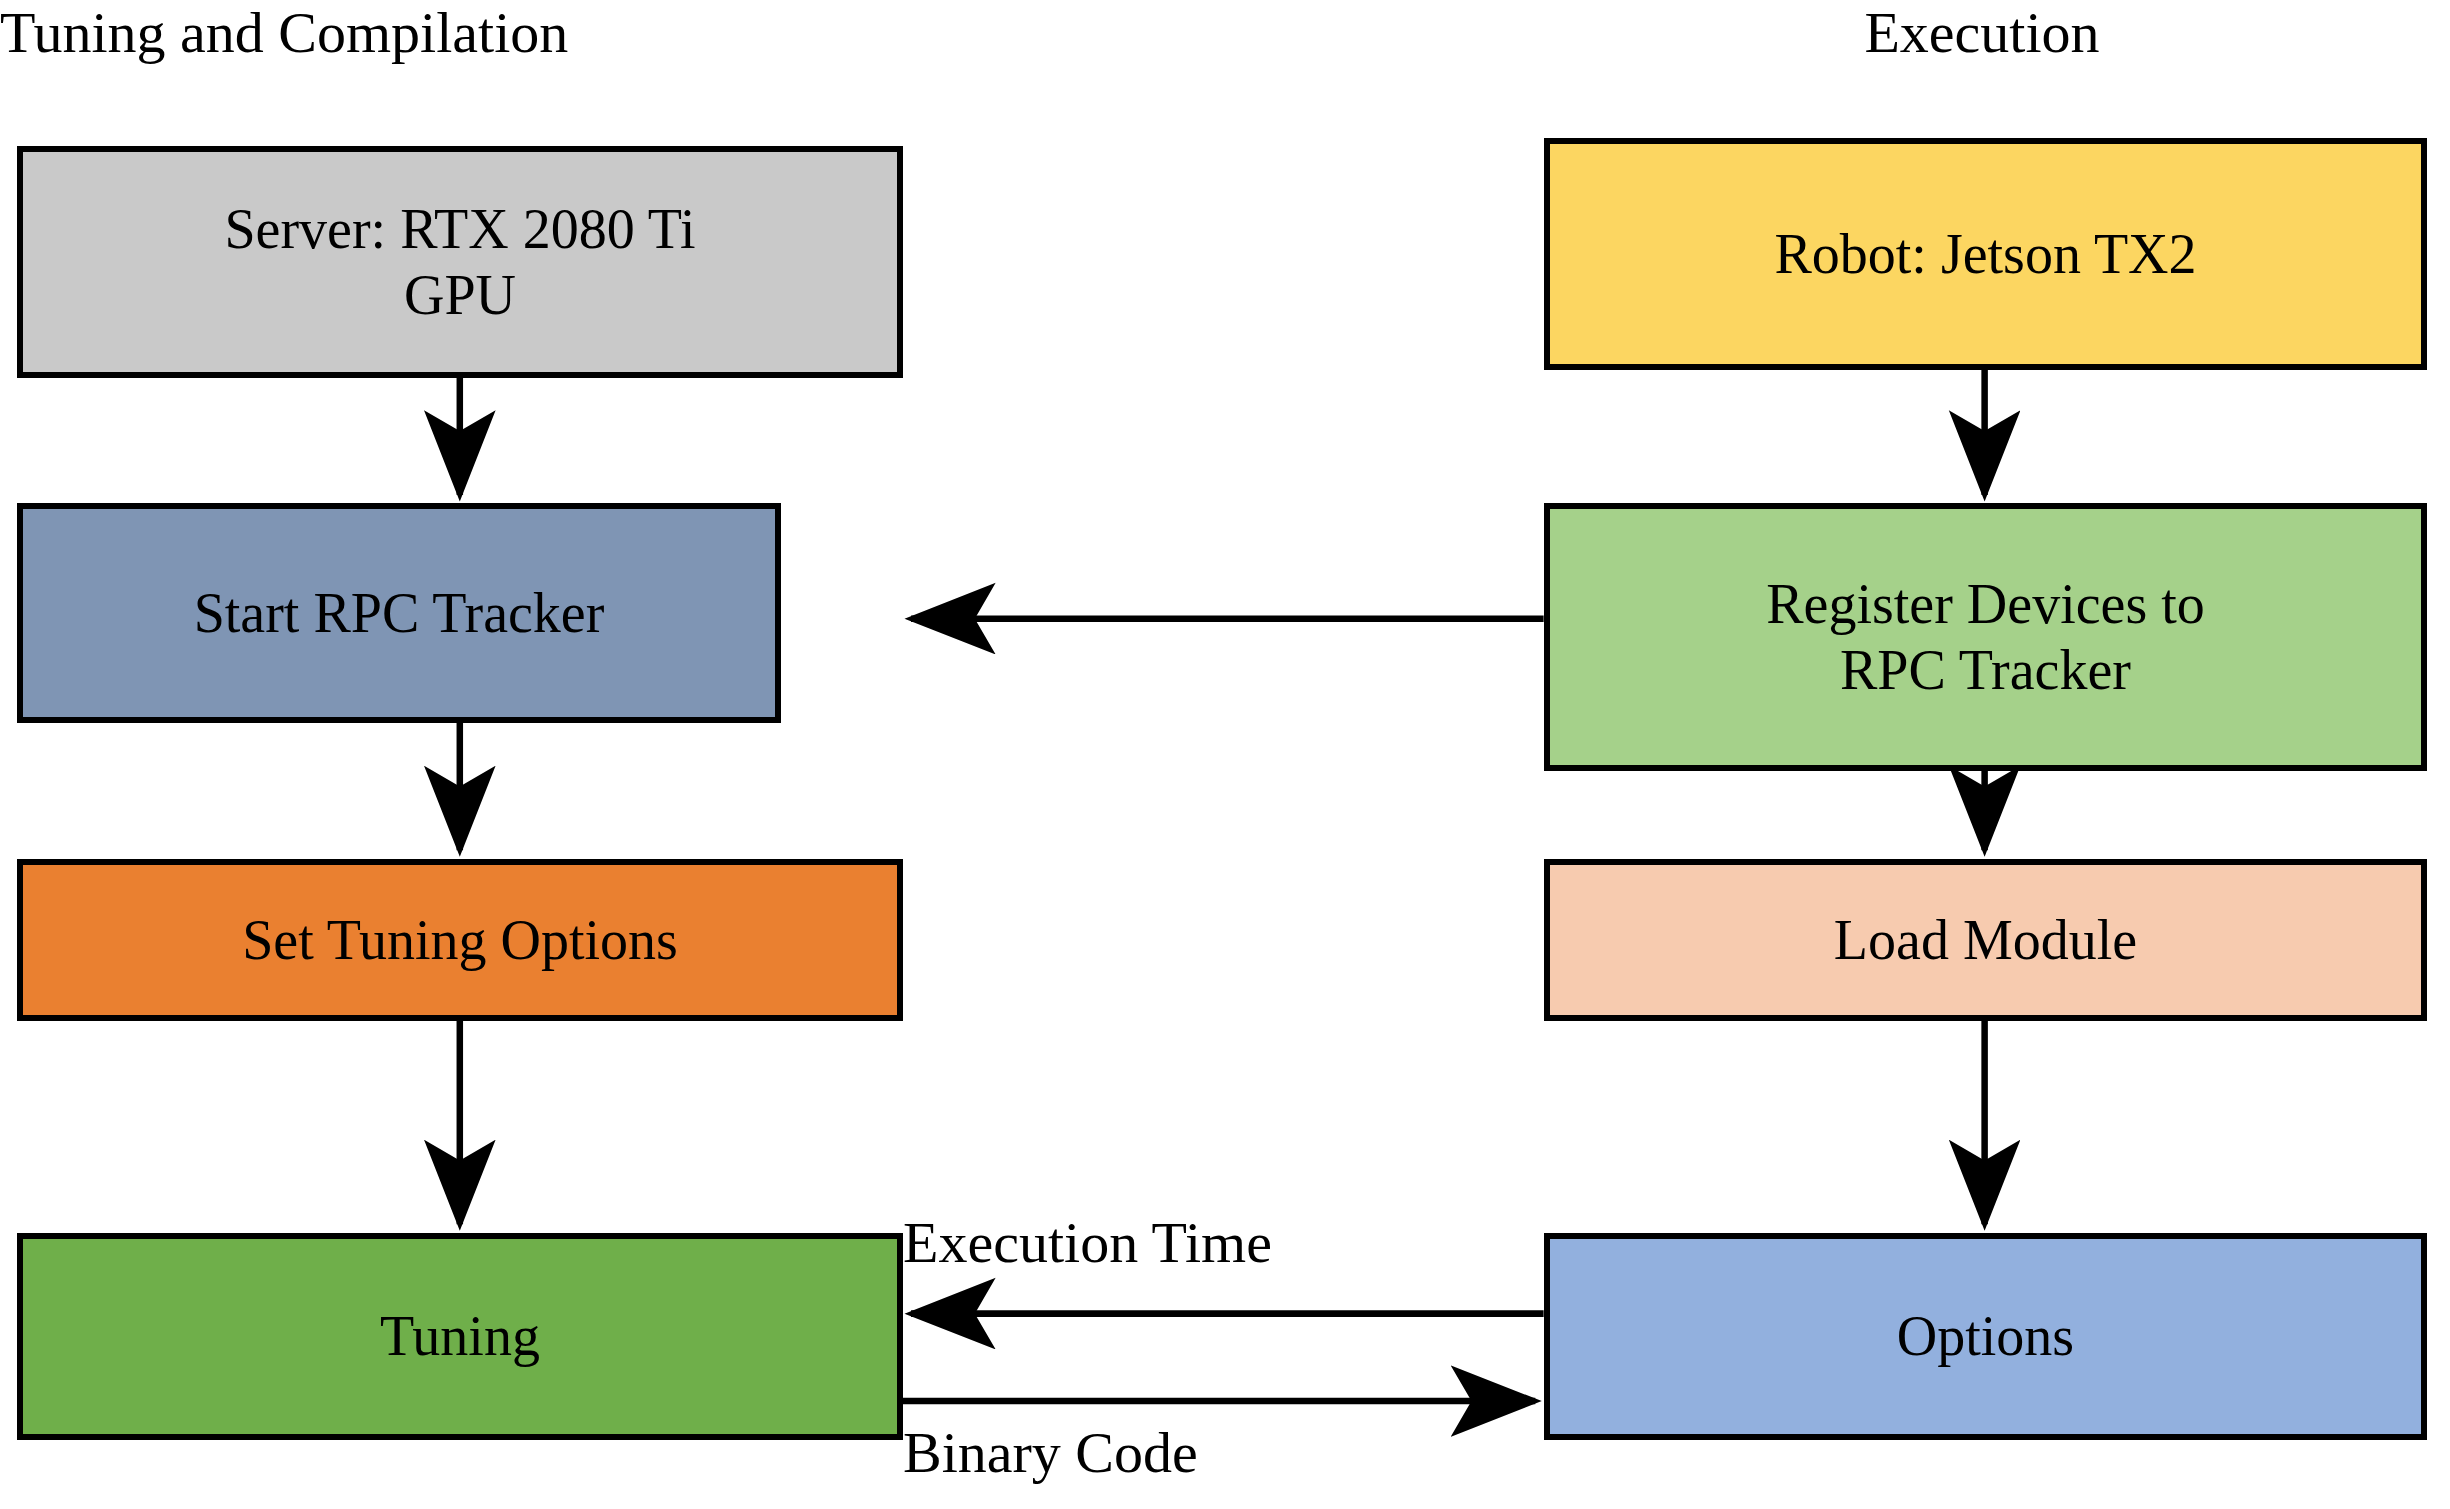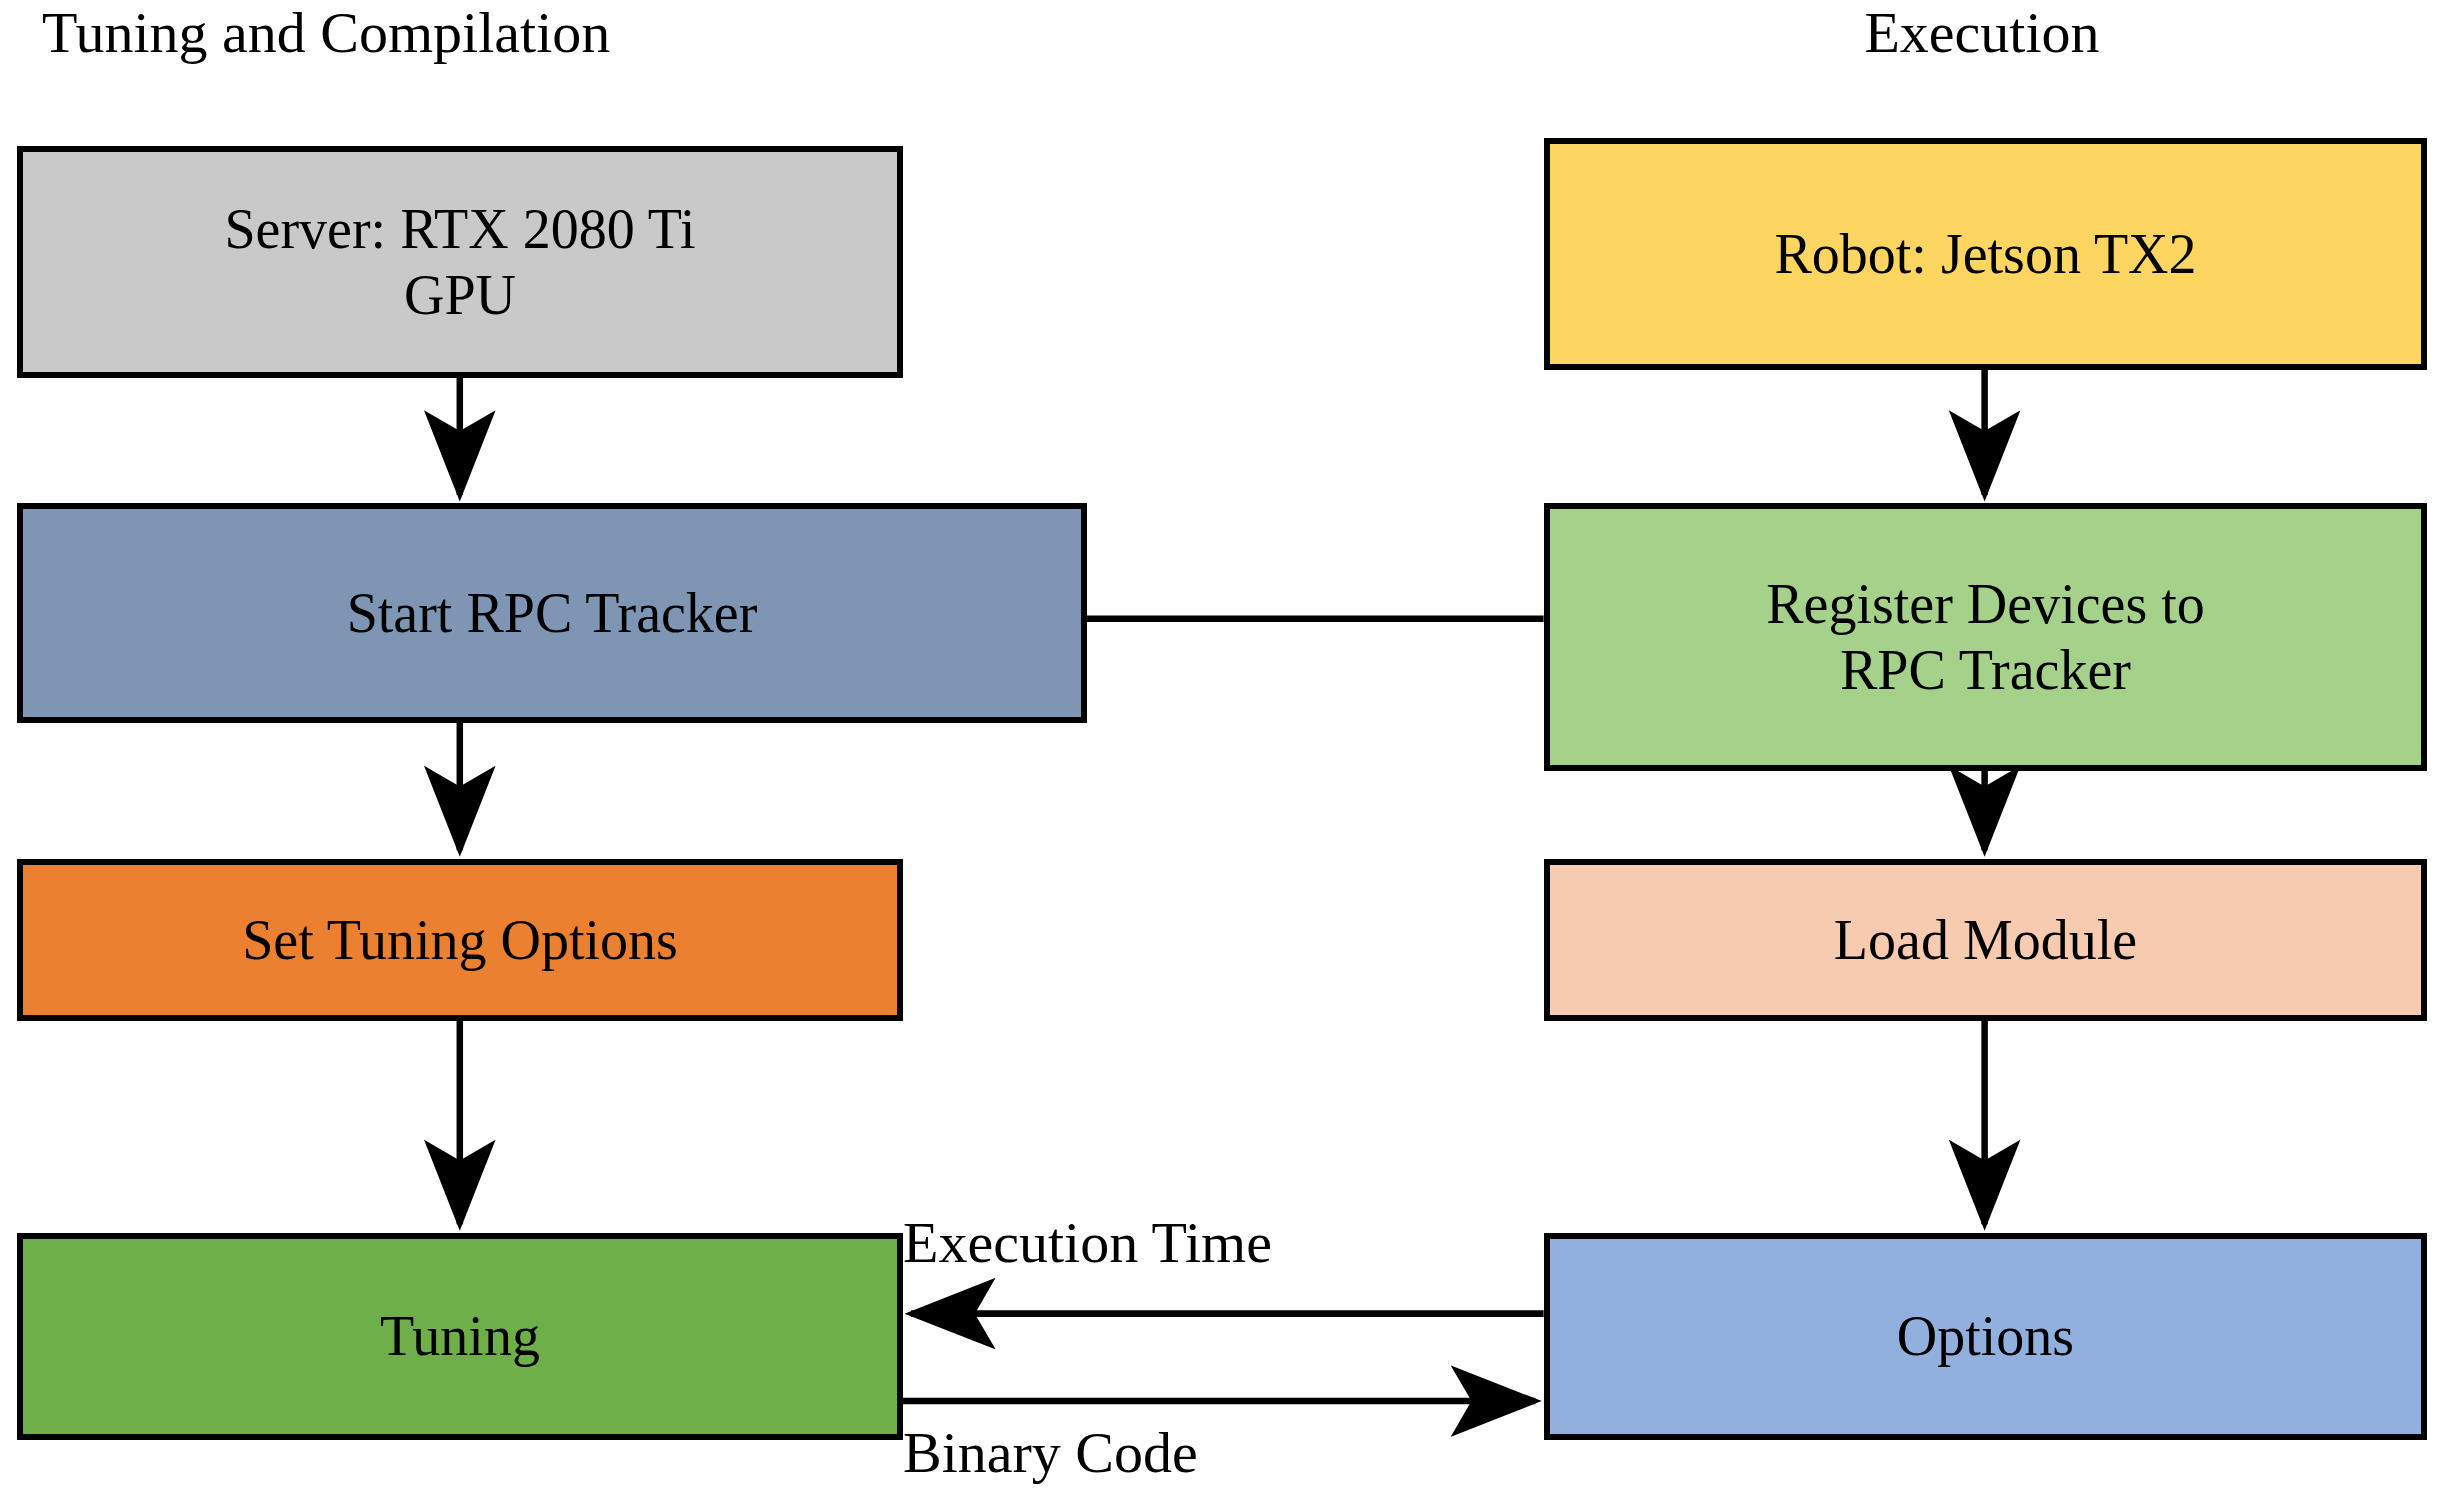--- a/index.html
+++ b/index.html
@@ -19,41 +19,41 @@
     background: #ffffff;
   }
   .col-title {
     position: absolute;
     font-size: 58px;
     line-height: 58px;
     text-align: center;
     white-space: nowrap;
     color: #000;
   }
-  #title-left  { left: 0px;    top: 3.7px;  width: 558px; padding-left: 42px; }
+  #title-left  { left: 0px;    top: 3.7px;  width: 558px; }
   #title-right { left: 1703px; top: 3.7px;  width: 558px; }
 
   .node {
     position: absolute;
     box-sizing: border-box;
     border: 6.5px solid #000000;
     display: flex;
     align-items: center;
     justify-content: center;
     text-align: center;
     font-size: 56px;
     line-height: 1.18;
     padding: 0 17px;
     color: #000000;
   }
   .node span { display: block; white-space: pre-line; }
 
   
   #node-server  { left: 17px;   top: 138px;  width: 886px; height: 232px; background: #c9c9c9; }
-  #node-tracker { left: 17px;   top: 503px;  width: 1070px; height: 220px; background: #7f95b4; }
+  #node-tracker { left: 17px;   top: 503px;  width: 764px; height: 220px; background: #7f95b4; }
   #node-options { left: 17px;   top: 859px;  width: 886px; height: 162px; background: #ea8030; }
   #node-tuning  { left: 17px;   top: 1233px; width: 886px; height: 207px; background: #6faf4a; }
 
   
   #node-robot    { left: 1544px; top: 138px;  width: 883px; height: 232px; background: #fcd661; }
   #node-register { left: 1544px; top: 503px;  width: 883px; height: 268px; background: #a5d18a; }
   #node-load     { left: 1544px; top: 859px;  width: 883px; height: 162px; background: #f7cbaf; font-family: Liberation Serif, serif; }
   #node-serving  { left: 1544px; top: 1233px; width: 883px; height: 207px; background: #92b0de; }
 
   .edge-label {

